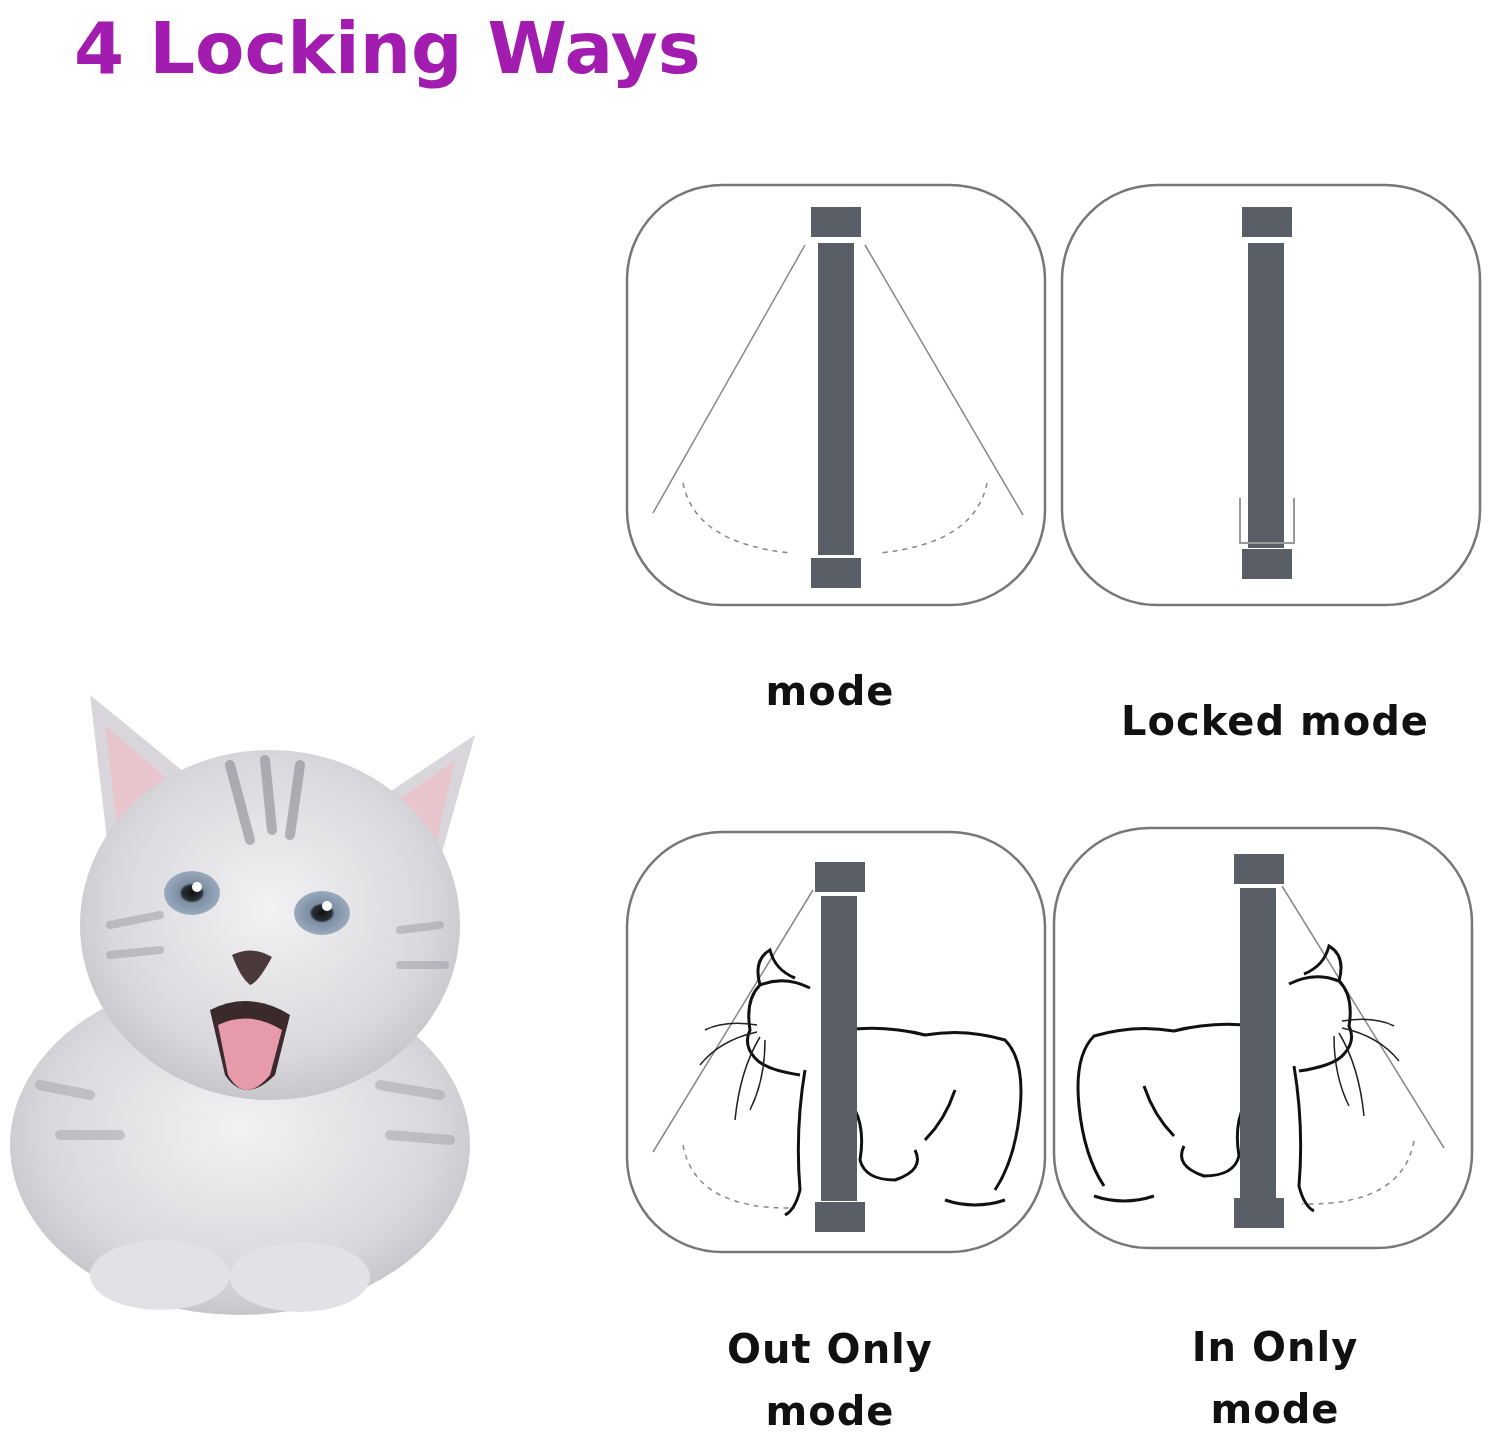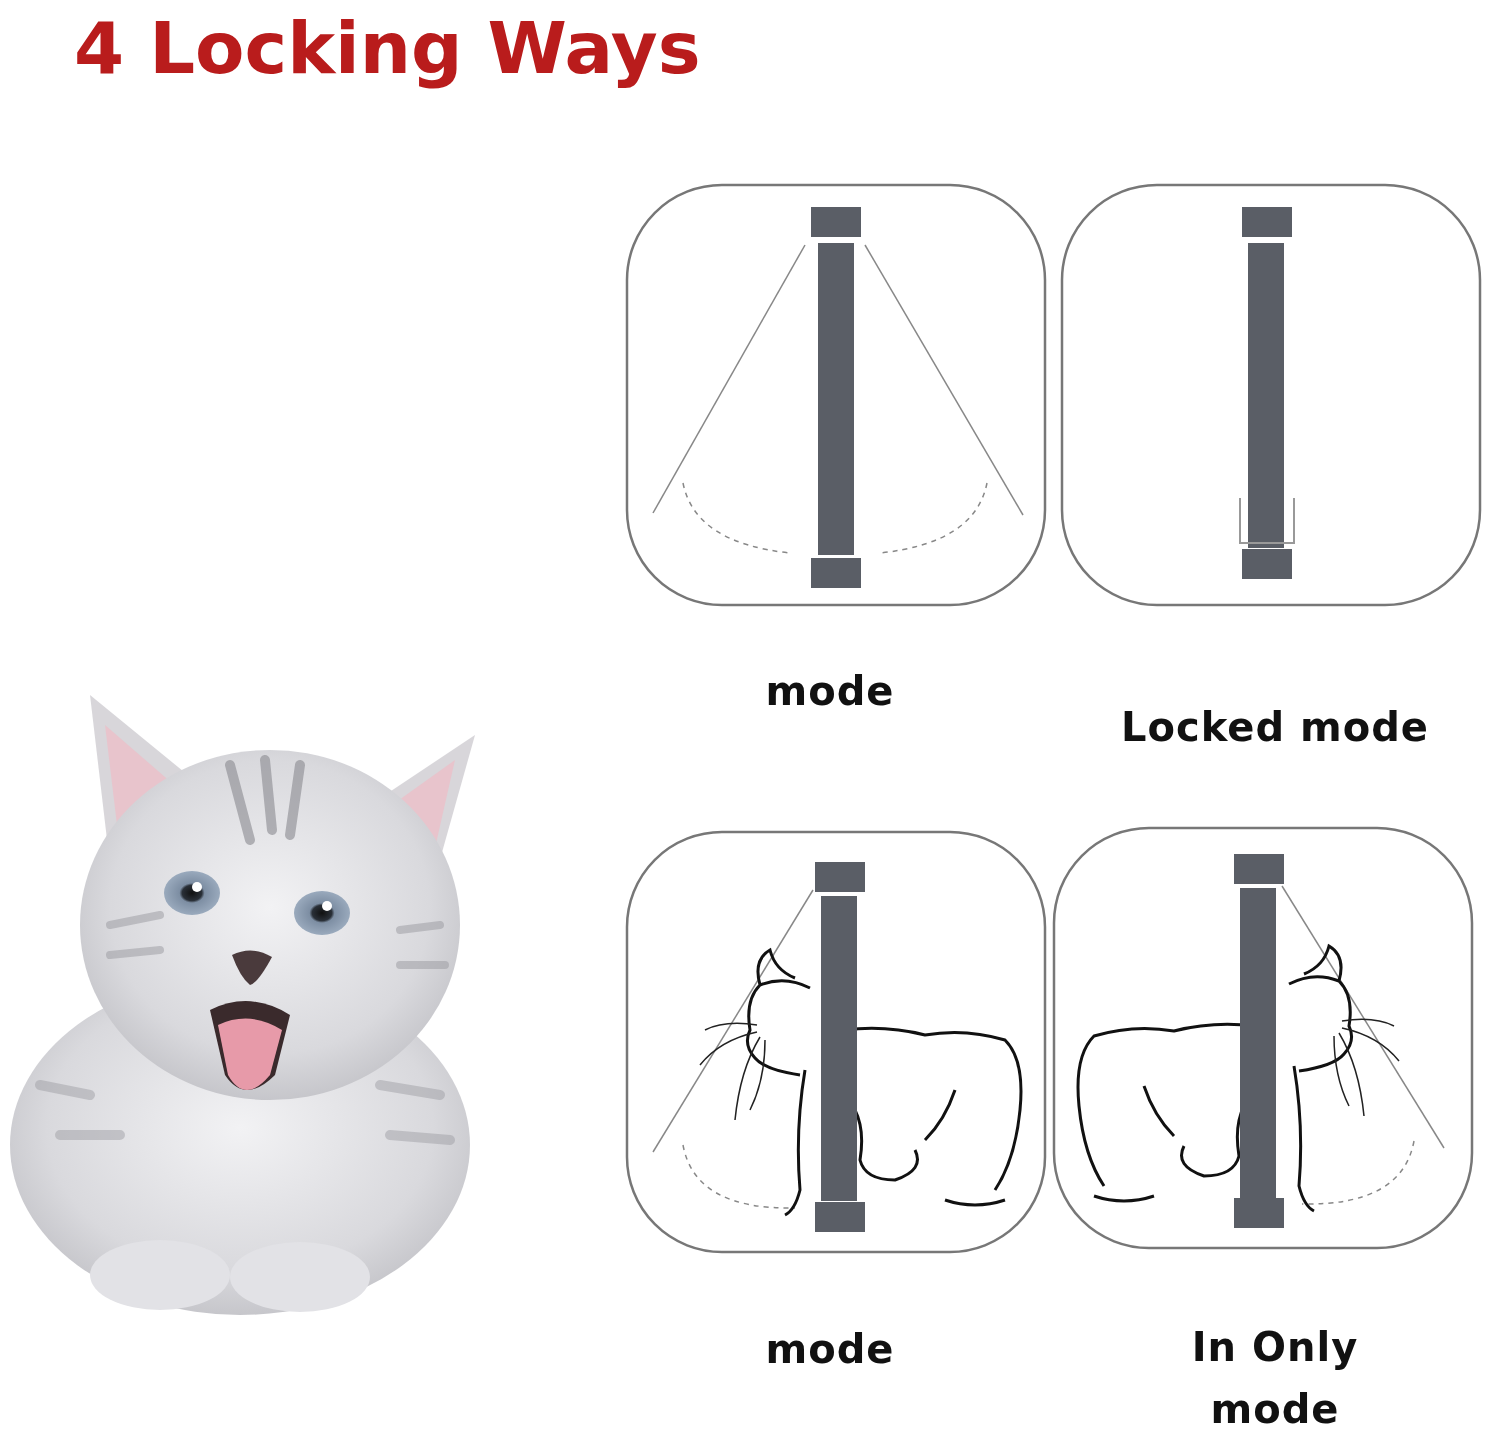--- a/index.html
+++ b/index.html
@@ -1,17 +1,17 @@
 <!DOCTYPE html>
 <html><head>
 <meta charset="utf-8">
 <style>
   html,body{margin:0;padding:0;background:#ffffff;}
   body{width:1494px;height:1443px;position:relative;overflow:hidden;font-family:"DejaVu Sans","Liberation Sans",sans-serif;}
-  .title{position:absolute;left:74px;top:6px;font-size:72px;font-weight:bold;color:#b91c1c;letter-spacing:0px;white-space:nowrap;font-family:"DejaVu Sans",sans-serif;}
+  .title{position:absolute;left:74px;top:6px;font-size:72px;font-weight:bold;color:#a21caf;letter-spacing:0px;white-space:nowrap;font-family:"DejaVu Sans",sans-serif;}
   .kitten{position:absolute;left:0;top:665px;width:500px;height:650px;}
   .panel{position:absolute;width:422px;height:424px;}
   .panel svg{width:100%;height:100%;display:block;}
   .label{position:absolute;width:420px;text-align:center;font-size:40px;font-weight:bold;color:#111;line-height:62px;font-family:"DejaVu Sans",sans-serif;letter-spacing:1px;}
 </style>
 </head>
 <body>
 
 <div class="title">4 Locking Ways</div>
 
@@ -77,38 +77,39 @@
 
 <div class="panel" style="left:1060px;top:183px;">
   <svg viewBox="0 0 422 424">
     <rect x="2" y="2" width="418" height="420" rx="95" ry="95" fill="#fff" stroke="#777" stroke-width="2.5"></rect>
     <rect x="182" y="24" width="50" height="30" fill="#5a5e66"></rect>
     <rect x="188" y="60" width="36" height="305" fill="#5a5e66"></rect>
     <path d="M180 315 L180 360 L234 360 L234 315" fill="none" stroke="#999" stroke-width="2"></path>
     <rect x="182" y="366" width="50" height="30" fill="#5a5e66"></rect>
   </svg>
 </div>
-<div class="label" style="left:1065px;top:690px;margin-top:6px;">
+<div class="label" style="left:1065px;top:690px;">
   <div>Locked mode</div>
 </div>
 
 <div class="panel" style="left:625px;top:830px;">
   <svg viewBox="0 0 422 424">
     <rect x="2" y="2" width="418" height="420" rx="95" ry="95" fill="#fff" stroke="#777" stroke-width="2.5"></rect>
     <line x1="188" y1="60" x2="28" y2="322" stroke="#888" stroke-width="1.5"></line>
     <path d="M58 315 Q70 380 170 378" fill="none" stroke="#888" stroke-width="1.5" stroke-dasharray="5,5"></path>
 
     <path d="M185 158 Q160 145 135 155 Q128 130 145 120 Q150 140 170 148 M135 155 Q120 170 125 200 Q118 215 130 228 Q140 240 175 245 M220 200 Q260 195 300 205 Q340 198 380 210 Q400 230 395 280 Q390 330 370 360 M180 240 Q170 300 175 360 Q170 380 160 385 M230 280 Q240 300 235 330 Q240 350 270 350 Q300 340 290 320 M300 310 Q320 290 330 260 M320 370 Q350 380 380 370" fill="none" stroke="#111" stroke-width="3"></path>
     <path d="M132 195 Q100 190 80 200 M132 202 Q95 210 75 235 M135 207 Q115 240 110 290 M140 210 Q140 250 125 280" fill="none" stroke="#222" stroke-width="1.5"></path>
     <rect x="190" y="32" width="50" height="30" fill="#5a5e66"></rect>
     <rect x="196" y="66" width="36" height="305" fill="#5a5e66"></rect>
     <rect x="190" y="372" width="50" height="30" fill="#5a5e66"></rect>
   </svg>
 </div>
 <div class="label" style="left:620px;top:1318px;">
+  <div>Out Only</div>
   <div>mode</div>
 </div>
 
 <div class="panel" style="left:1052px;top:826px;">
   <svg viewBox="0 0 422 424">
     <rect x="2" y="2" width="418" height="420" rx="95" ry="95" fill="#fff" stroke="#777" stroke-width="2.5"></rect>
     <line x1="230" y1="60" x2="392" y2="322" stroke="#888" stroke-width="1.5"></line>
     <path d="M362 315 Q350 380 250 378" fill="none" stroke="#888" stroke-width="1.5" stroke-dasharray="5,5"></path>
     <g transform="translate(422,0) scale(-1,1)">
       <path d="M185 158 Q160 145 135 155 Q128 130 145 120 Q150 140 170 148 M135 155 Q120 170 125 200 Q118 215 130 228 Q140 240 175 245 M220 200 Q260 195 300 205 Q340 198 380 210 Q400 230 395 280 Q390 330 370 360 M180 240 Q170 300 175 360 Q170 380 160 385 M230 280 Q240 300 235 330 Q240 350 270 350 Q300 340 290 320 M300 310 Q320 290 330 260 M320 370 Q350 380 380 370" fill="none" stroke="#111" stroke-width="3"></path>

